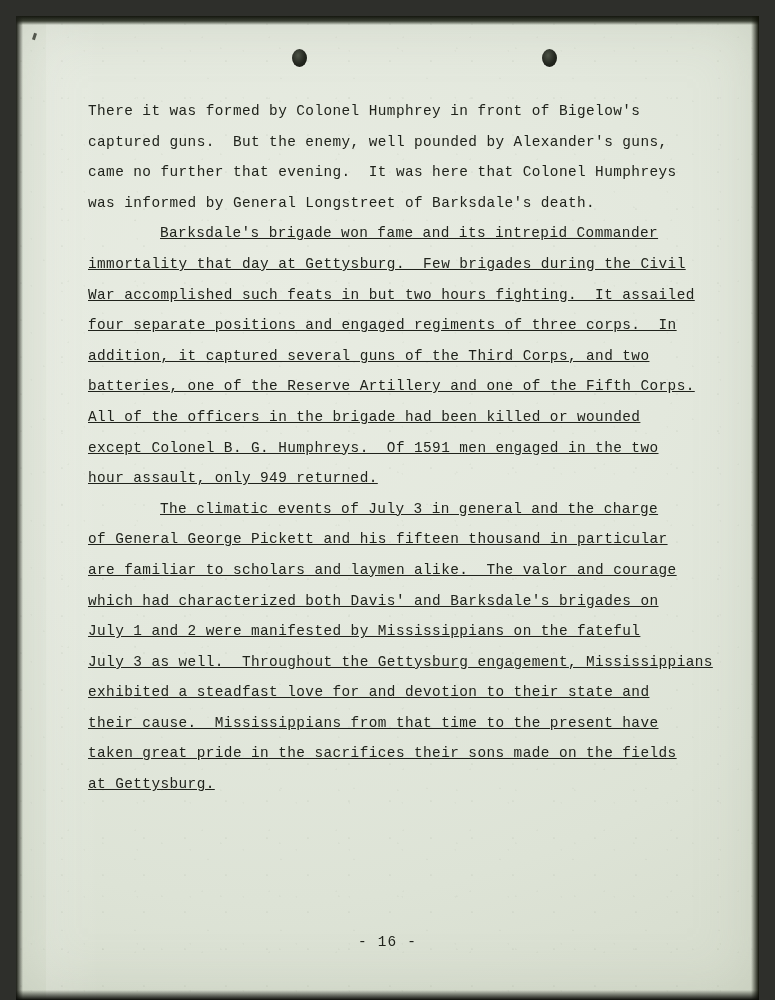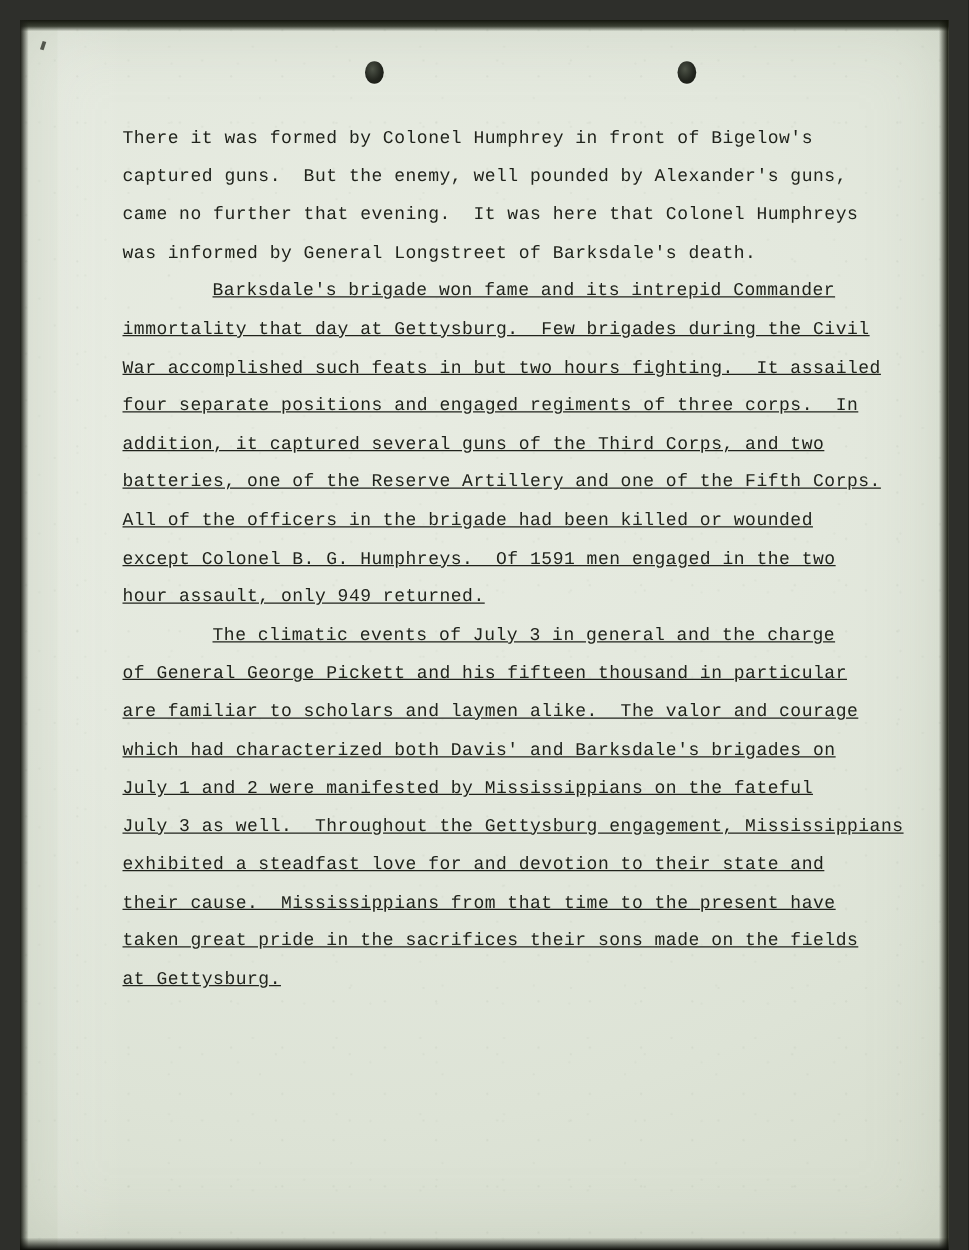--- a/index.html
+++ b/index.html
@@ -102,21 +102,21 @@
     top: 17px;
     width: 3px;
     height: 7px;
     background: #31352c;
     transform: rotate(18deg);
     opacity: 0.8;
   }
 
   #text-block {
     position: absolute;
-    left: 82px;
+    left: 72px;
     top: 80px;
     width: 640px;
   }
 
   p.para {
     margin: 0 0 0 0;
     font-family: "Liberation Mono", monospace;
     font-size: 14.4px;
     line-height: 30.6px;
     letter-spacing: 0.42px;
@@ -191,15 +191,16 @@
 are familiar to scholars and laymen alike.  The valor and courage
 which had characterized both Davis' and Barksdale's brigades on
 July 1 and 2 were manifested by Mississippians on the fateful
 July 3 as well.  Throughout the Gettysburg engagement, Mississippians
 exhibited a steadfast love for and devotion to their state and
 their cause.  Mississippians from that time to the present have
 taken great pride in the sacrifices their sons made on the fields
 at Gettysburg.</p>
     </div>
 
+    <div id="page-number">- 16 -</div>
 
   </div>
 </div>
 
 </body></html>

